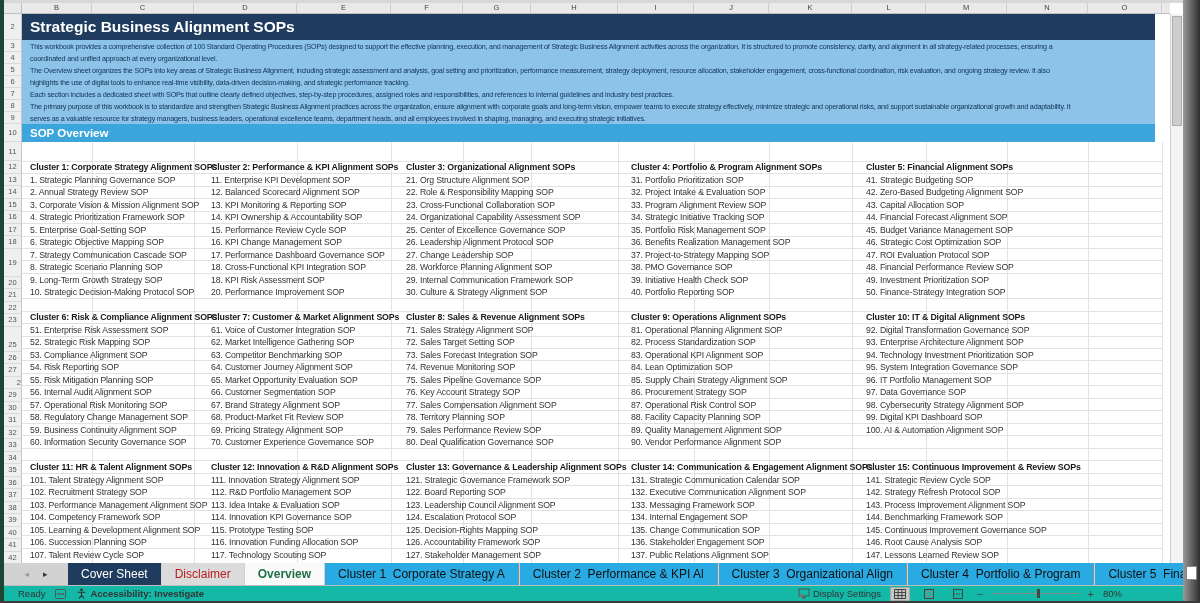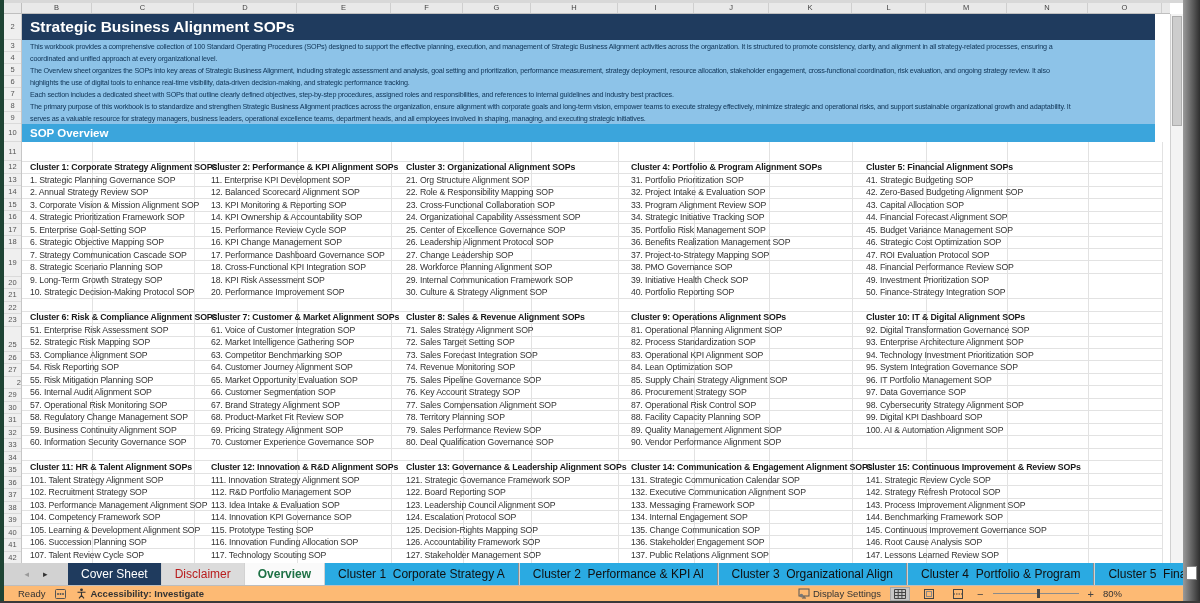--- a/index.html
+++ b/index.html
@@ -42,21 +42,21 @@
 
   .tabstrip { position:absolute; left:4px; top:563px; width:1196px; height:22px; background:#D2D2D2; display:flex; align-items:stretch; overflow:hidden; }
   .tabnav-area { flex:0 0 64px; display:flex; align-items:center; justify-content:center; gap:14px; font-size:9px; }
   .tabnav-l { color:#9a9a9a; } .tabnav-r { color:#333; }
   .tab { display:flex; align-items:center; padding:0 13px; font-size:12px; white-space:pre; margin-right:1px; flex:0 0 auto; }
   .tab.navy { background:#1F3B5E; color:#fff; }
   .tab.gray { background:#DBDBDB; color:#b91c1c; }
   .tab.active { background:#FAFAFA; color:#1E7145; font-weight:bold; }
   .tab.blue { background:#2AAAE2; color:#101010; border-right:1px solid #8f8f8f; }
 
-  .status { position:absolute; left:4px; top:585px; width:1196px; height:16px; background:#fdba74;
+  .status { position:absolute; left:4px; top:585px; width:1196px; height:16px; background:#14b8a6;
             border-top:1px solid #BDBDBD; display:flex; align-items:center; font-size:9.5px; color:#333; }
   .st-left { display:flex; align-items:center; gap:10px; padding-left:14px; }
   .st-acc { display:flex; align-items:center; gap:3px; font-weight:bold; }
   .st-right { margin-left:auto; display:flex; align-items:center; gap:9px; margin-right:78px; }
   .ds { display:flex; align-items:center; gap:3px; }
   .viewbtn { width:20px; height:14px; display:flex; align-items:center; justify-content:center; }
   .viewbtn.sel { background:#C6C6C6; border:1px solid #A8A8A8; }
   .sl-track { width:86px; height:1px; background:#8a8a8a; position:relative; }
   .sl-thumb { position:absolute; left:52%; top:-4px; width:3px; height:9px; background:#444; }
   .zoomsign { font-size:11px; color:#444; }

